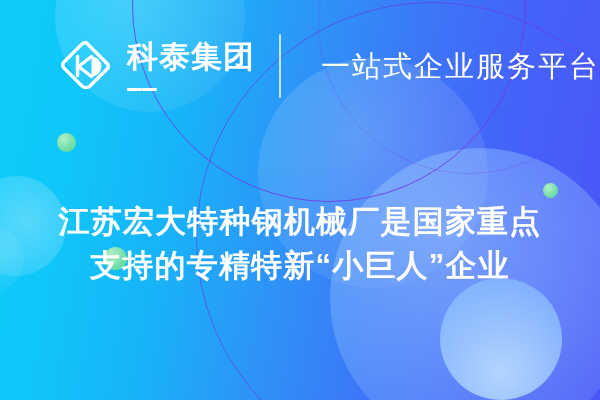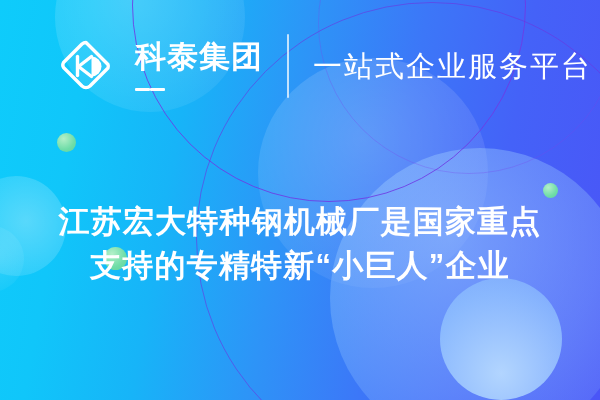--- a/index.html
+++ b/index.html
@@ -123,21 +123,21 @@
     align-items: center;
     margin-left: 58px;
   }
 
   #logo-mark {
     width: 56px; height: 56px;
     flex: none;
   }
 
   #logo-wordmark {
-    margin-left: 21px;
+    margin-left: 13px;
     display: flex;
     flex-direction: column;
     gap: 11px;
   }
 
   #brand-cn {
     font-size: 31px;
     font-weight: bold;
     color: #ffffff;
     letter-spacing: 1px;
@@ -170,21 +170,21 @@
   #divider {
     width: 2px;
     height: 64px;
     background: rgba(255,255,255,0.72);
     margin-left: 24px;
     flex: none;
     border-radius: 1px;
   }
 
   #slogan-block {
-    margin-left: 24px;
+    margin-left: 40px;
     display: flex;
     flex-direction: column;
     justify-content: center;
   }
   #slogan-main {
     font-size: 29px;
     color: #ffffff;
     letter-spacing: 2px;
     line-height: 1.18;
     white-space: nowrap;

